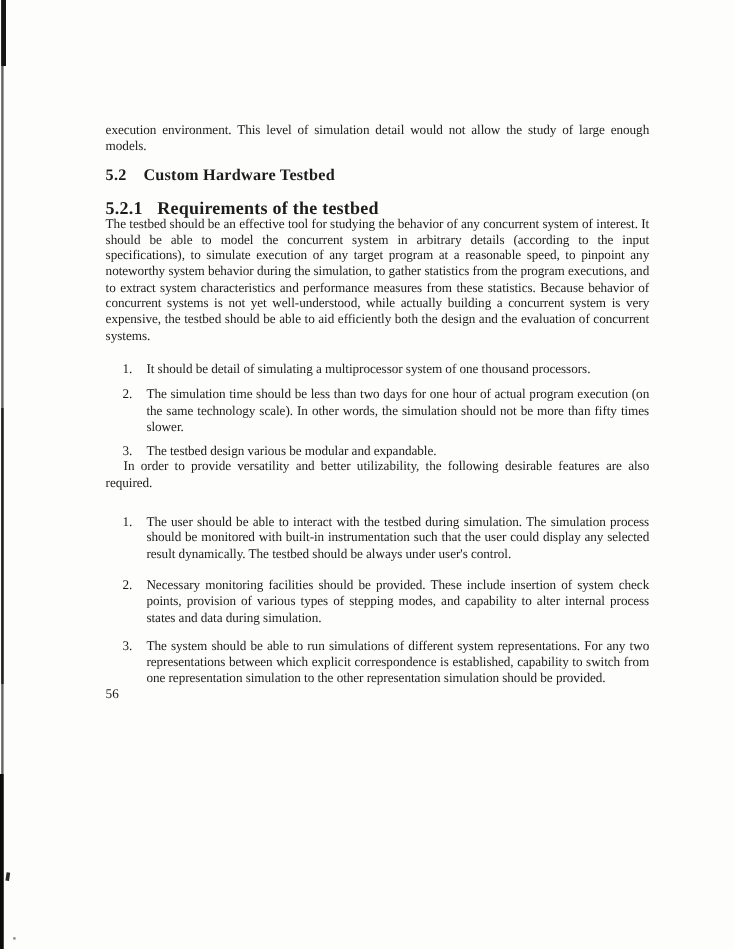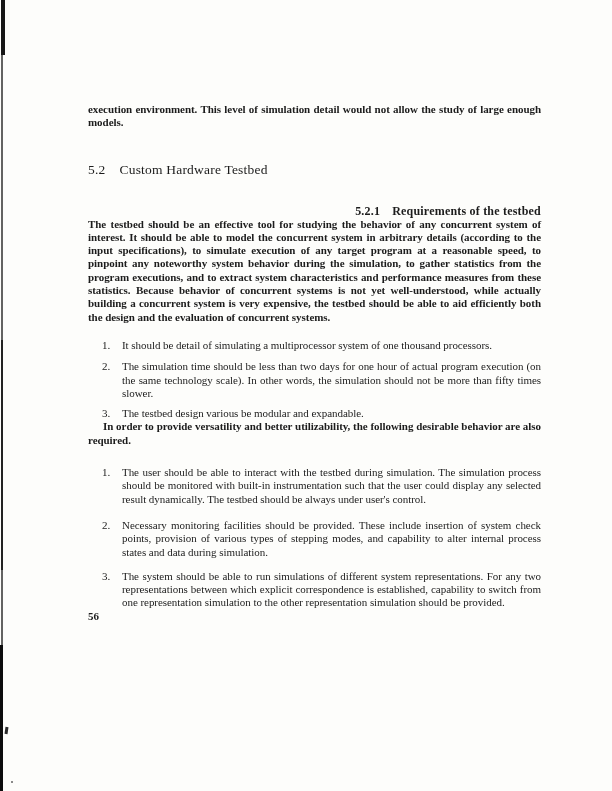--- a/index.html
+++ b/index.html
@@ -45,33 +45,33 @@
     width: 2px; height: 2px;
     background: #8a8a8a;
   }
   .content {
     position: absolute; left: 88px; top: 103px; width: 453px;
     font-size: 11px; line-height: 13.3px;
     color: #1c1c1c;
     text-align: justify;
     letter-spacing: -0.05px;
   }
-  .content p { margin: 0; font-weight: bold; }
+  .content p { margin: 0; }
   .h2 {
-    margin-top: 32px;
+    margin-top: 8px;
     font-size: 13.5px; line-height: 15px;
-    font-weight: normal; letter-spacing: 0.2px;
+    font-weight: bold; letter-spacing: 0.2px;
     text-align: left;
   }
   .h2 .sec-num { margin-right: 14px; }
   .h3 {
-    margin-top: 28px;
-    font-size: 12px; line-height: 13px;
+    margin-top: 15px;
+    font-size: 15px; line-height: 13px;
     font-weight: bold; letter-spacing: 0.2px;
-    text-align: right;
+    text-align: left;
   }
   .h3 .sec-num { margin-right: 12px; }
   .p-intro    { margin-top: 18px; }
   .p-baseline { margin-top: 10px; text-indent: 15px; }
   .p-desirable{ margin-top: 13px; text-indent: 15px; }
   .list { margin-top: 15px; }
   .list-2 { margin-top: 19px; }
   .li { display: flex; margin-left: 14px; }
   .li .num { flex: 0 0 20px; }
   .li .txt { flex: 1; text-align: justify; }
@@ -119,21 +119,21 @@
       <div class="li mt8">
         <span class="num">2.</span>
         <span class="txt">The simulation time should be less than two days for one hour of actual program execution (on the same technology scale). In other words, the simulation should not be more than fifty times slower.</span>
       </div>
       <div class="li mt7">
         <span class="num">3.</span>
         <span class="txt">The testbed design various be modular and expandable.</span>
       </div>
     </div>
 
-    <p class="p-desirable">In order to provide versatility and better utilizability, the following desirable behavior are also required.</p>
+    <p class="p-desirable">In order to provide versatility and better utilizability, the following desirable features are also required.</p>
 
     <div class="list list-2">
       <div class="li">
         <span class="num">1.</span>
         <span class="txt">The user should be able to interact with the testbed during simulation. The simulation process should be monitored with built-in instrumentation such that the user could display any selected result dynamically. The testbed should be always under user's control.</span>
       </div>
       <div class="li mt13">
         <span class="num">2.</span>
         <span class="txt">Necessary monitoring facilities should be provided. These include insertion of system check points, provision of various types of stepping modes, and capability to alter internal process states and data during simulation.</span>
       </div>

